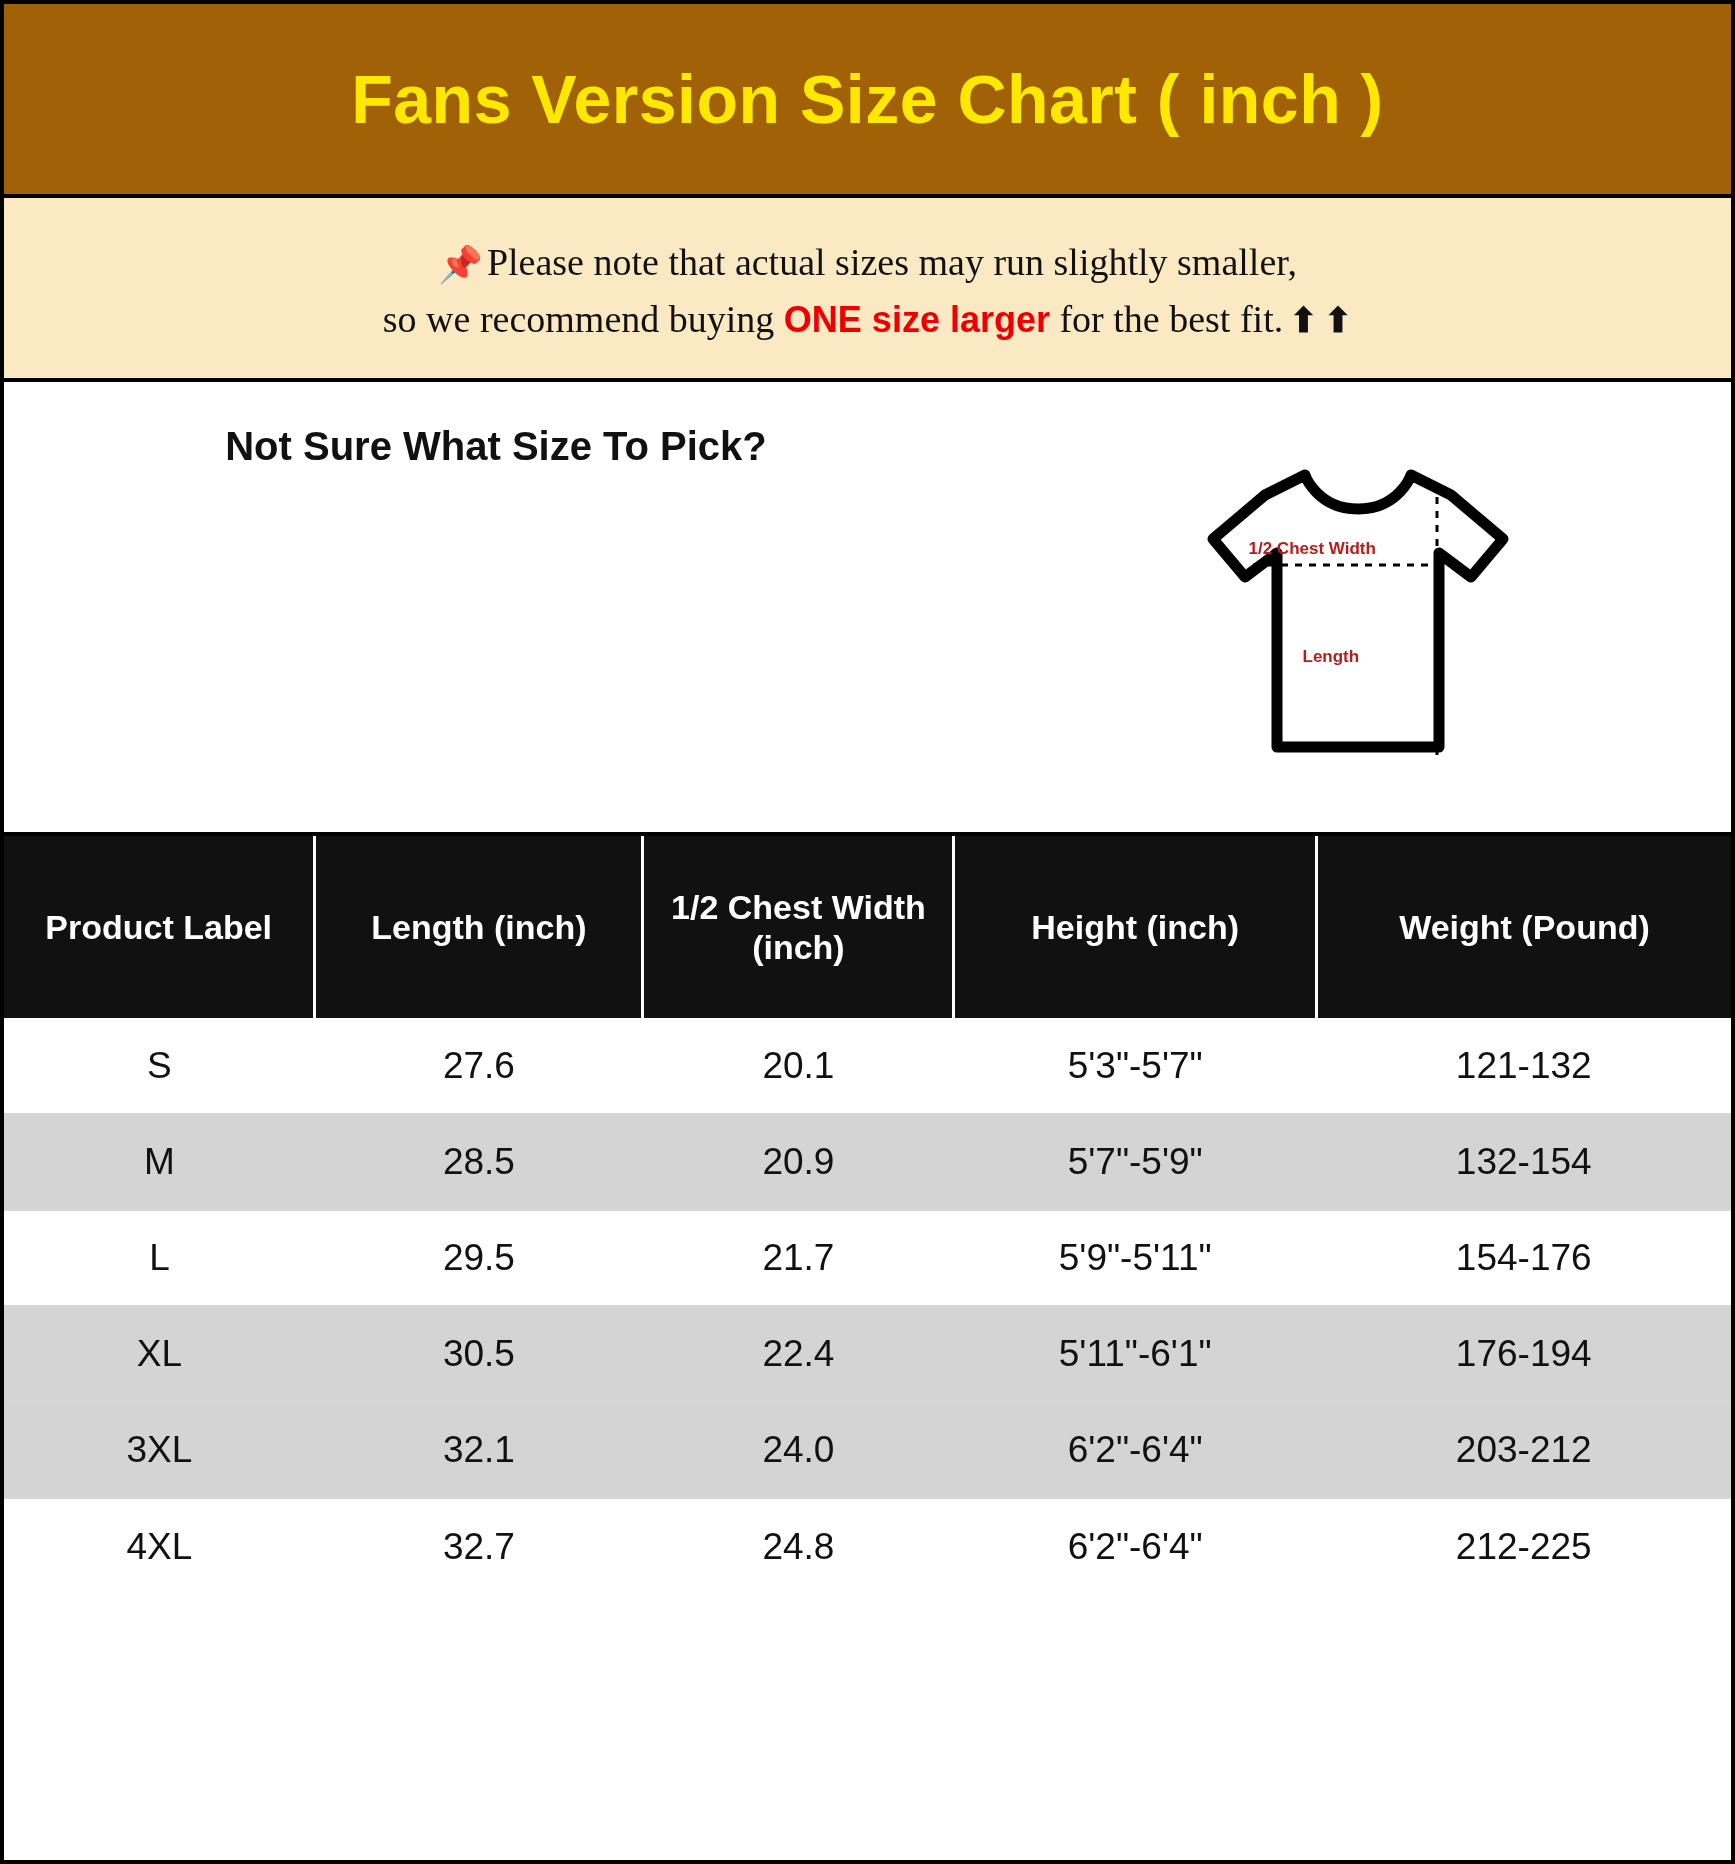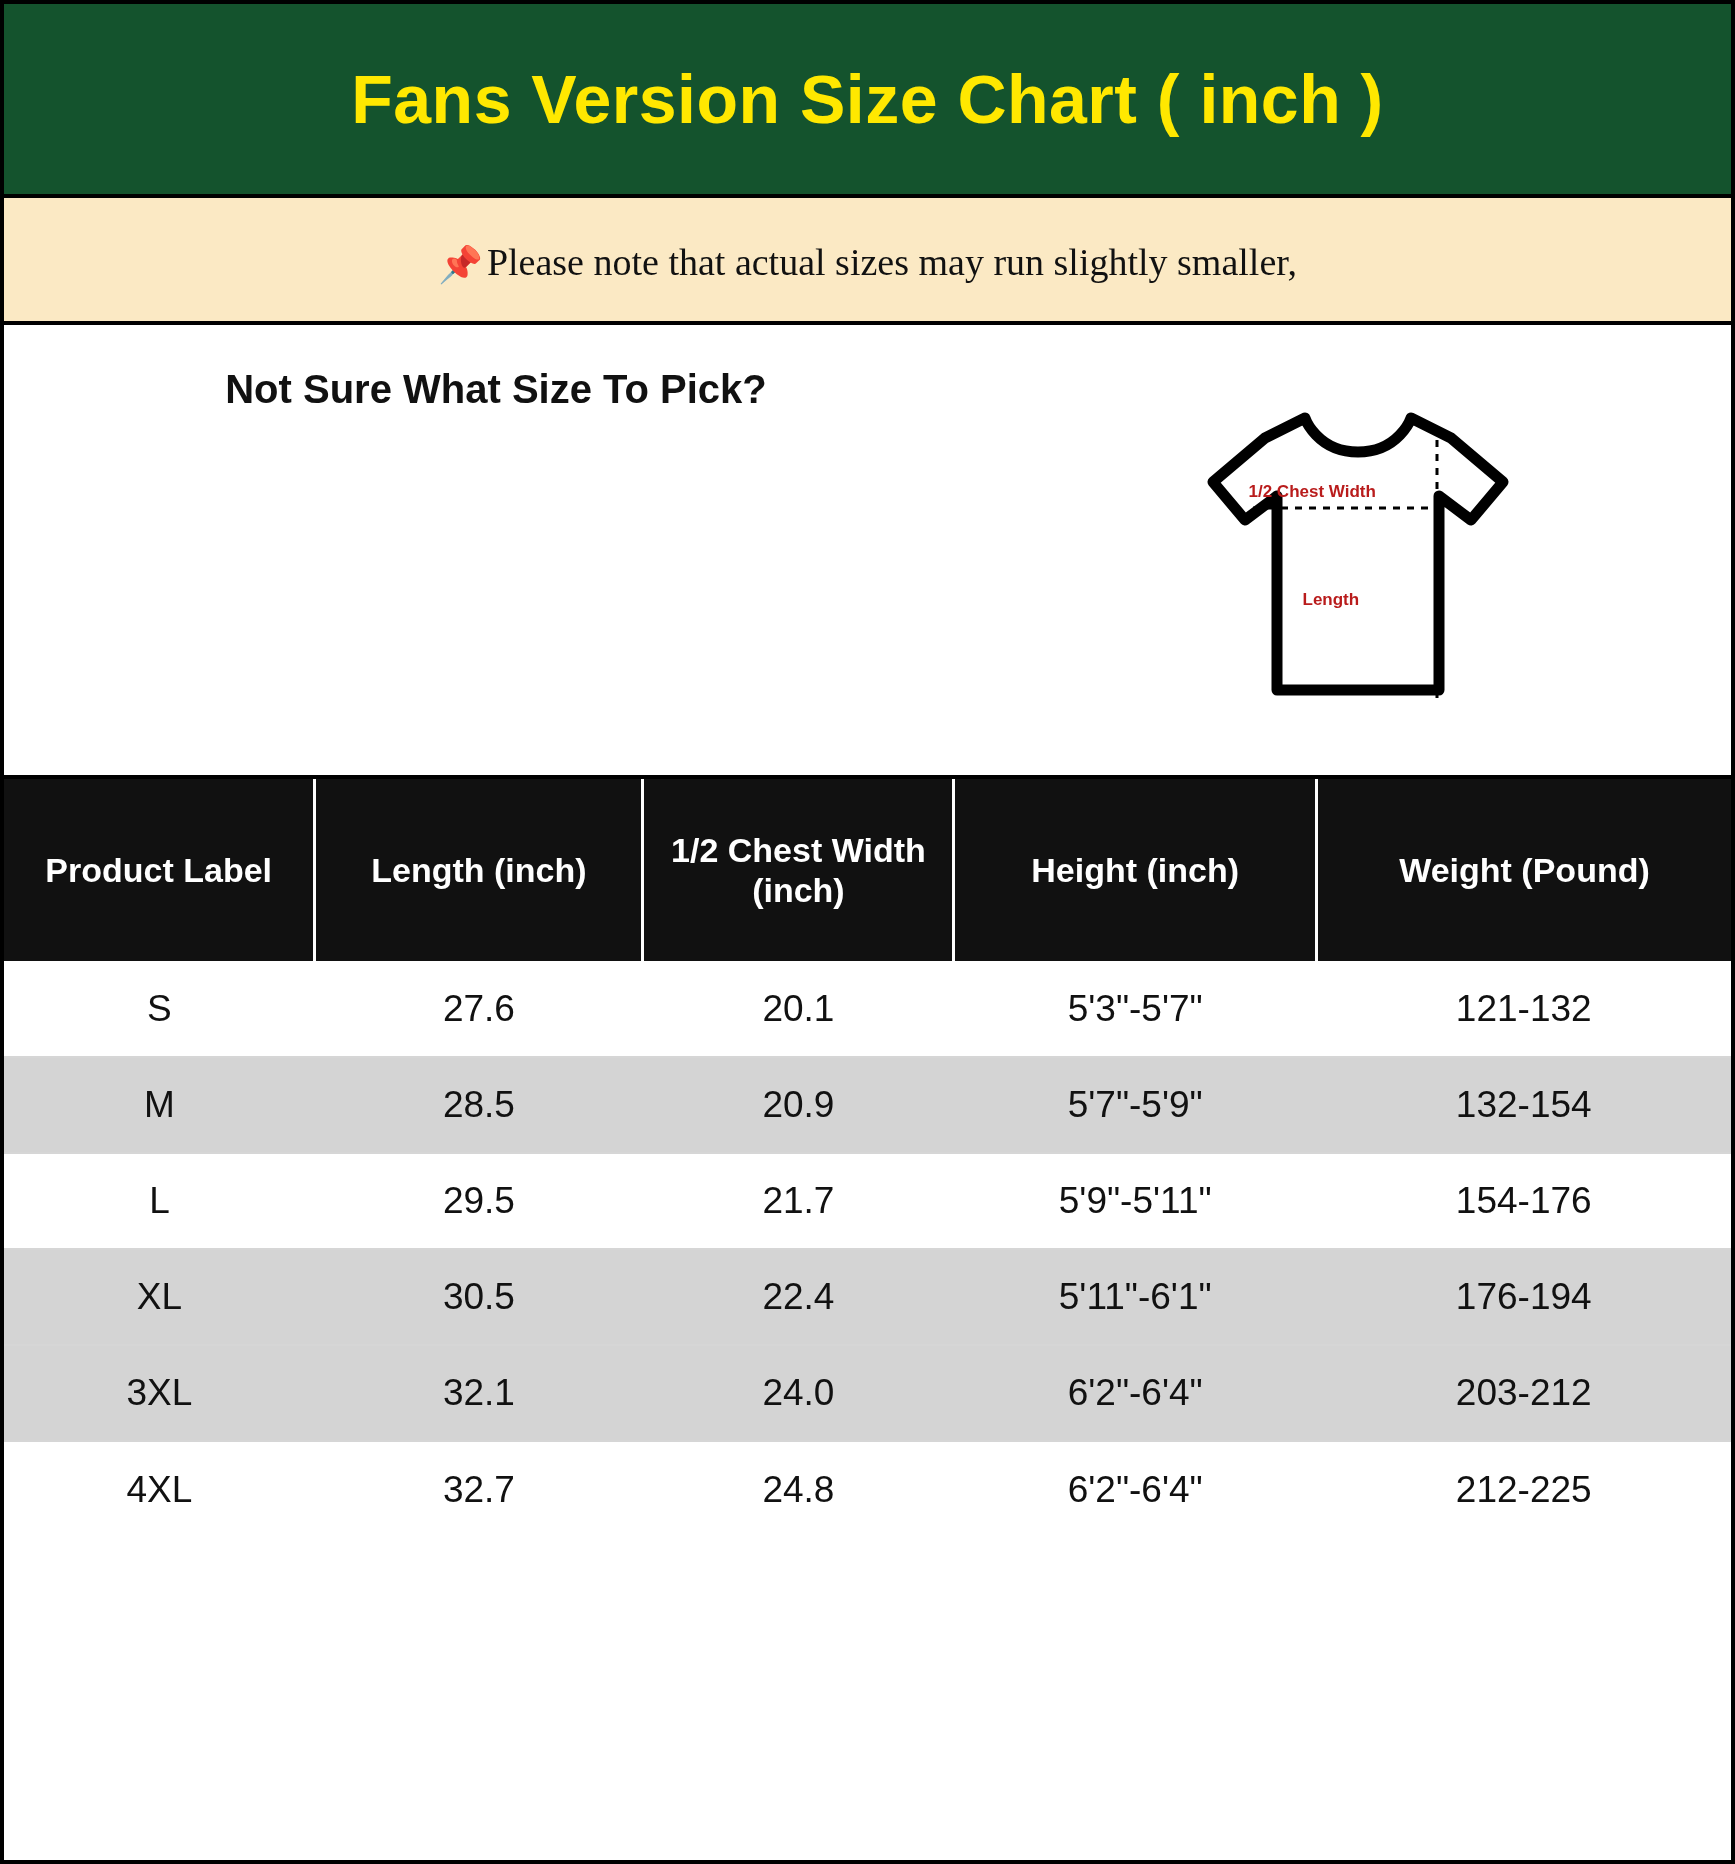--- a/index.html
+++ b/index.html
@@ -18,21 +18,21 @@
     width: 1735px;
     height: 1864px;
     box-sizing: border-box;
     background: #ffffff;
     border: 4px solid #000000;
     overflow: hidden;
   }
 
   
   .banner {
-    background: #14532d;
+    background: #a16207;
     height: 190px;
     display: flex;
     align-items: center;
     justify-content: center;
   }
   .banner-title {
     color: #ffe800;
     font-size: 68px;
     font-weight: bold;
     letter-spacing: 0.5px;
@@ -169,20 +169,23 @@
 
 <div class="page">
 
   <div class="banner">
     <div class="banner-title">Fans Version Size Chart ( inch )</div>
   </div>
 
   <div class="note">
     <div class="note-line">
       <span class="pin-icon">📌</span><span>Please note that actual sizes may run slightly smaller,</span>
+    </div>
+    <div class="note-line">
+      <span>so we recommend buying </span><span class="note-strong">ONE size larger</span><span> for the best fit.</span><span class="arrow-up">⬆</span><span class="arrow-up">⬆</span>
     </div>
   </div>
 
   <div class="help">
     <div class="help-text">
       <div class="help-title">Not Sure What Size To Pick?</div>
     </div>
     <div class="help-figure">
       <div class="tee-wrap">
         <svg width="330" height="330" viewBox="0 0 330 330">

